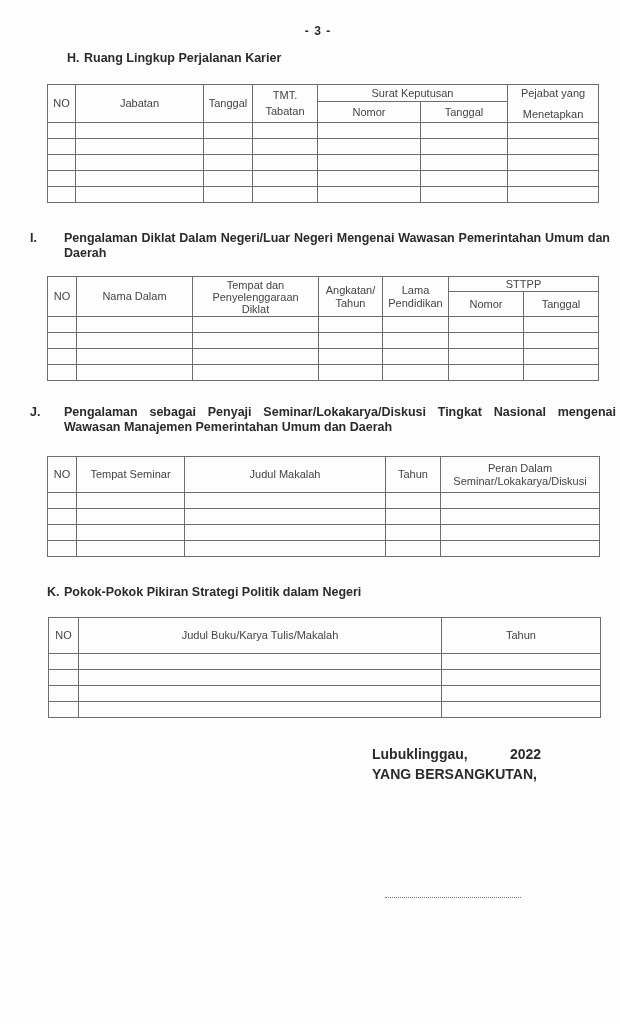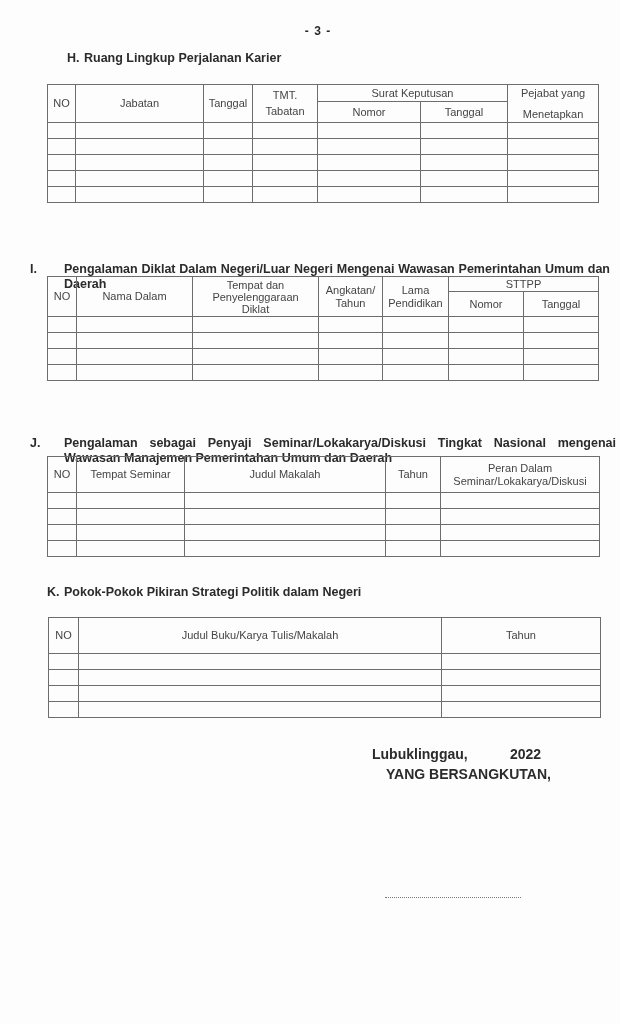--- a/index.html
+++ b/index.html
@@ -6,21 +6,21 @@
   body {
     width: 620px; height: 1024px; position: relative; overflow: hidden;
     background: #fdfdfd; color: #333;
     font-family: "Liberation Sans", sans-serif;
   }
   .abs { position: absolute; }
   .pagenum { left: 0; width: 636px; top: 24px; text-align: center; font-weight: bold; font-size: 12px; color: #2a2a2a; letter-spacing: 1px; }
   .heading { font-weight: bold; font-size: 12.5px; color: #2b2b2b; line-height: 15px; }
   .heading .letter { display: inline-block; width: 17px; }
   .heading-wrap { left: 47px; width: 552px; }
-  .hang { padding-left: 17px; text-indent: -17px; margin-top: 31px; }
+  .hang { padding-left: 17px; text-indent: -17px; }
   .justify { text-align: justify; text-align-last: left; }
 
   table.form { position: absolute; border-collapse: collapse; table-layout: fixed; }
   table.form td, table.form th {
     border: 1.2px solid #6d6d6d; padding: 0; font-weight: normal;
     font-size: 11px; color: #444; text-align: center; vertical-align: middle; line-height: 13px;
   }
   .sig { font-weight: bold; font-size: 14px; color: #2b2b2b; }
   .dots { left: 385px; top: 897px; width: 136px; height: 0; border-top: 1.5px dotted #777; }
 </style>
@@ -282,14 +282,14 @@
       <tr style="height: 16px;">
         <td></td>
         <td></td>
         <td></td>
       </tr>
     </tbody>
 </table>
 
 <div class="abs sig" style="left:372px; top:746px;">Lubuklinggau,</div>
 <div class="abs sig" style="left:510px; top:746px;">2022</div>
-<div class="abs sig" style="left:386px; top:766px;">YANG BERSANGKUTAN,</div>
+<div class="abs sig" style="left:372px; top:766px;">YANG BERSANGKUTAN,</div>
 <div class="abs dots"></div>
 
 </body></html>

